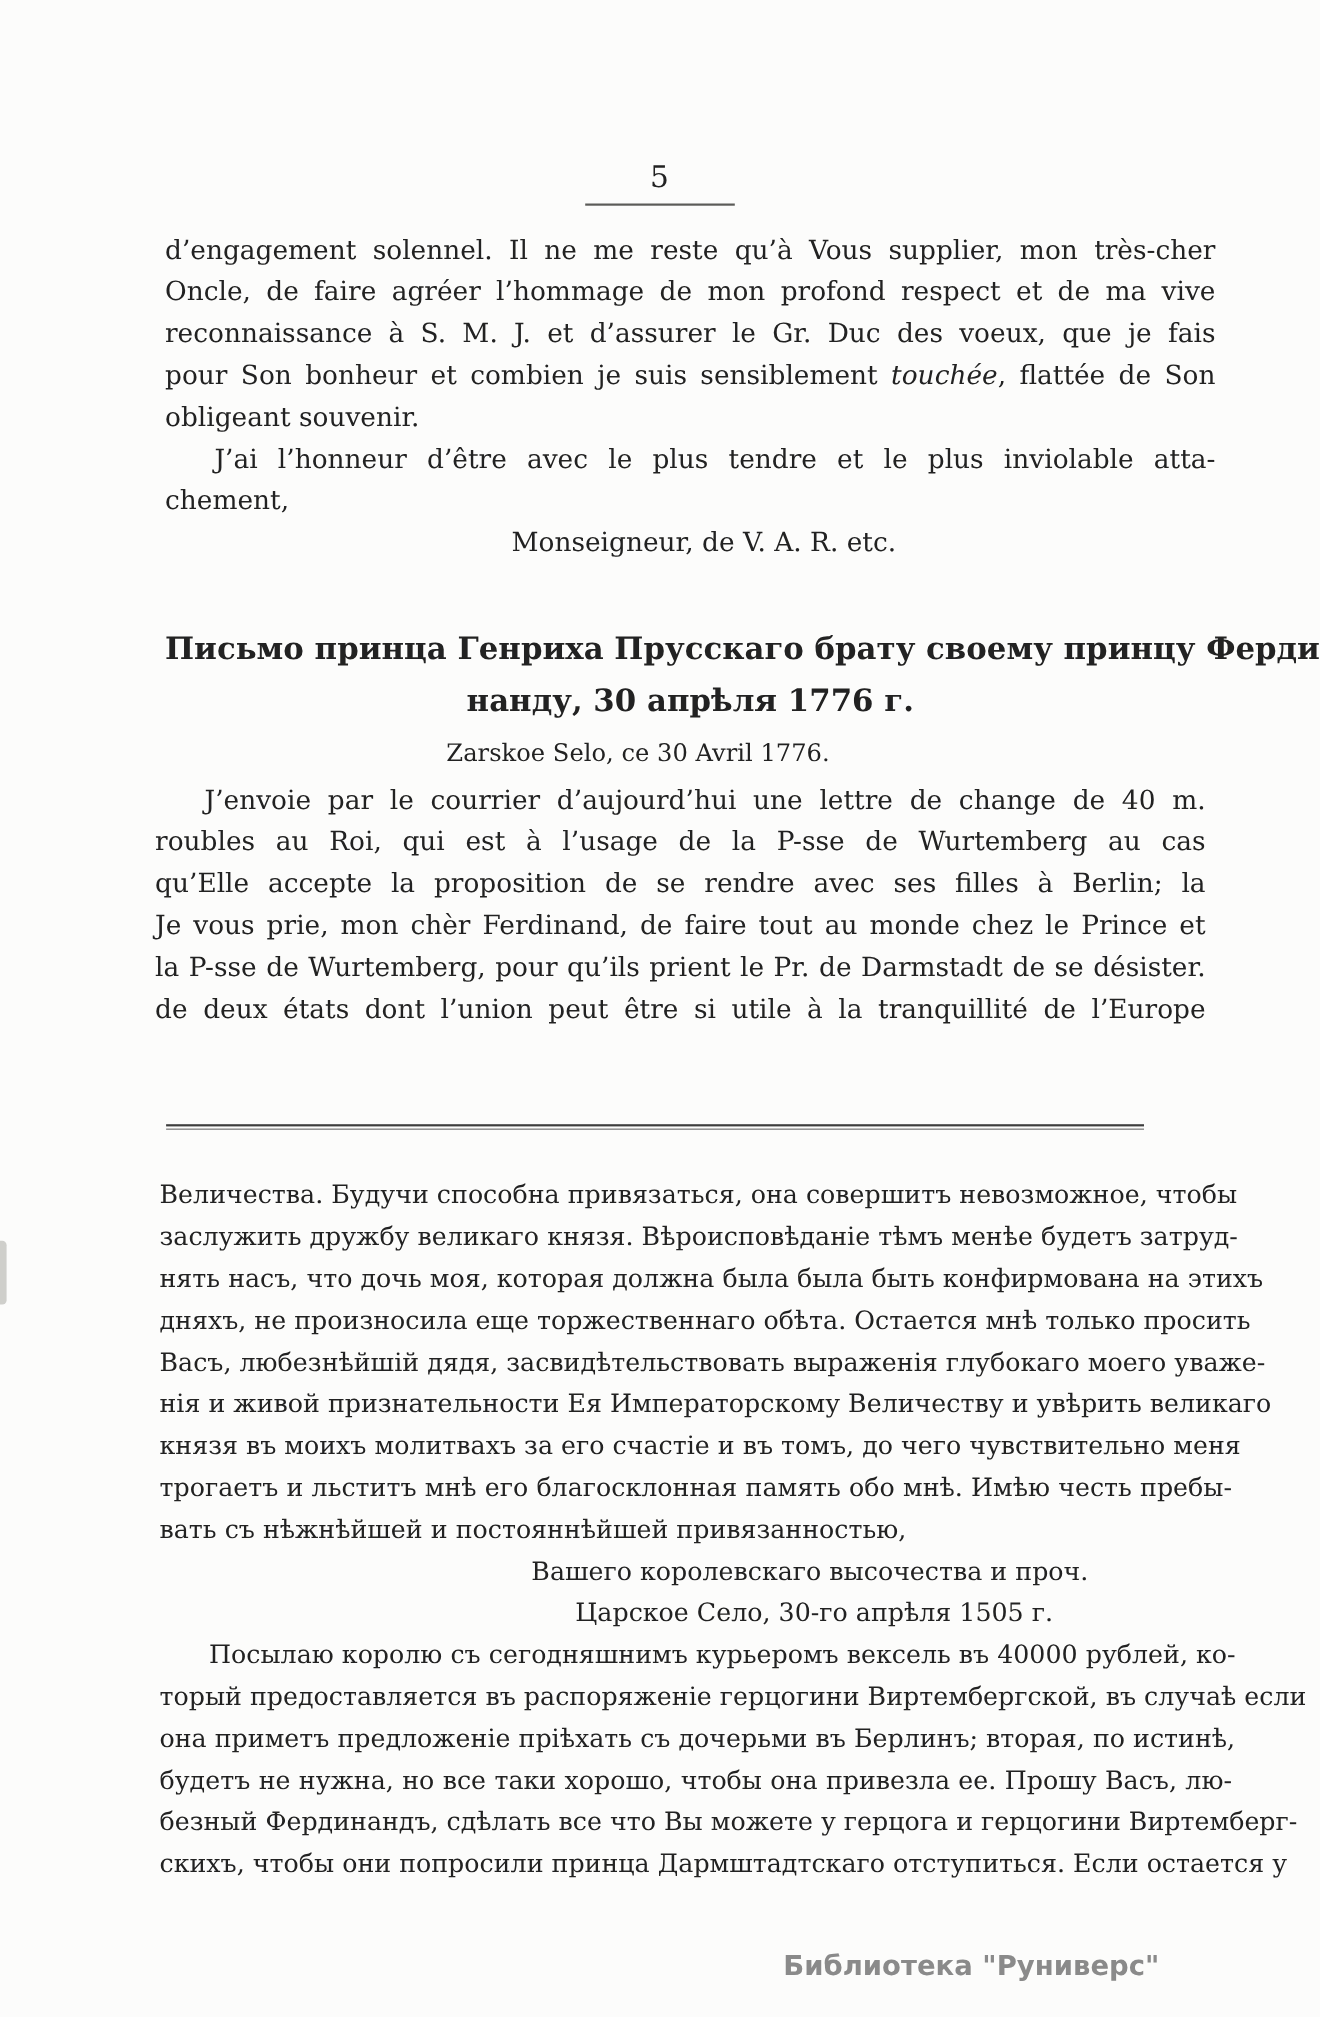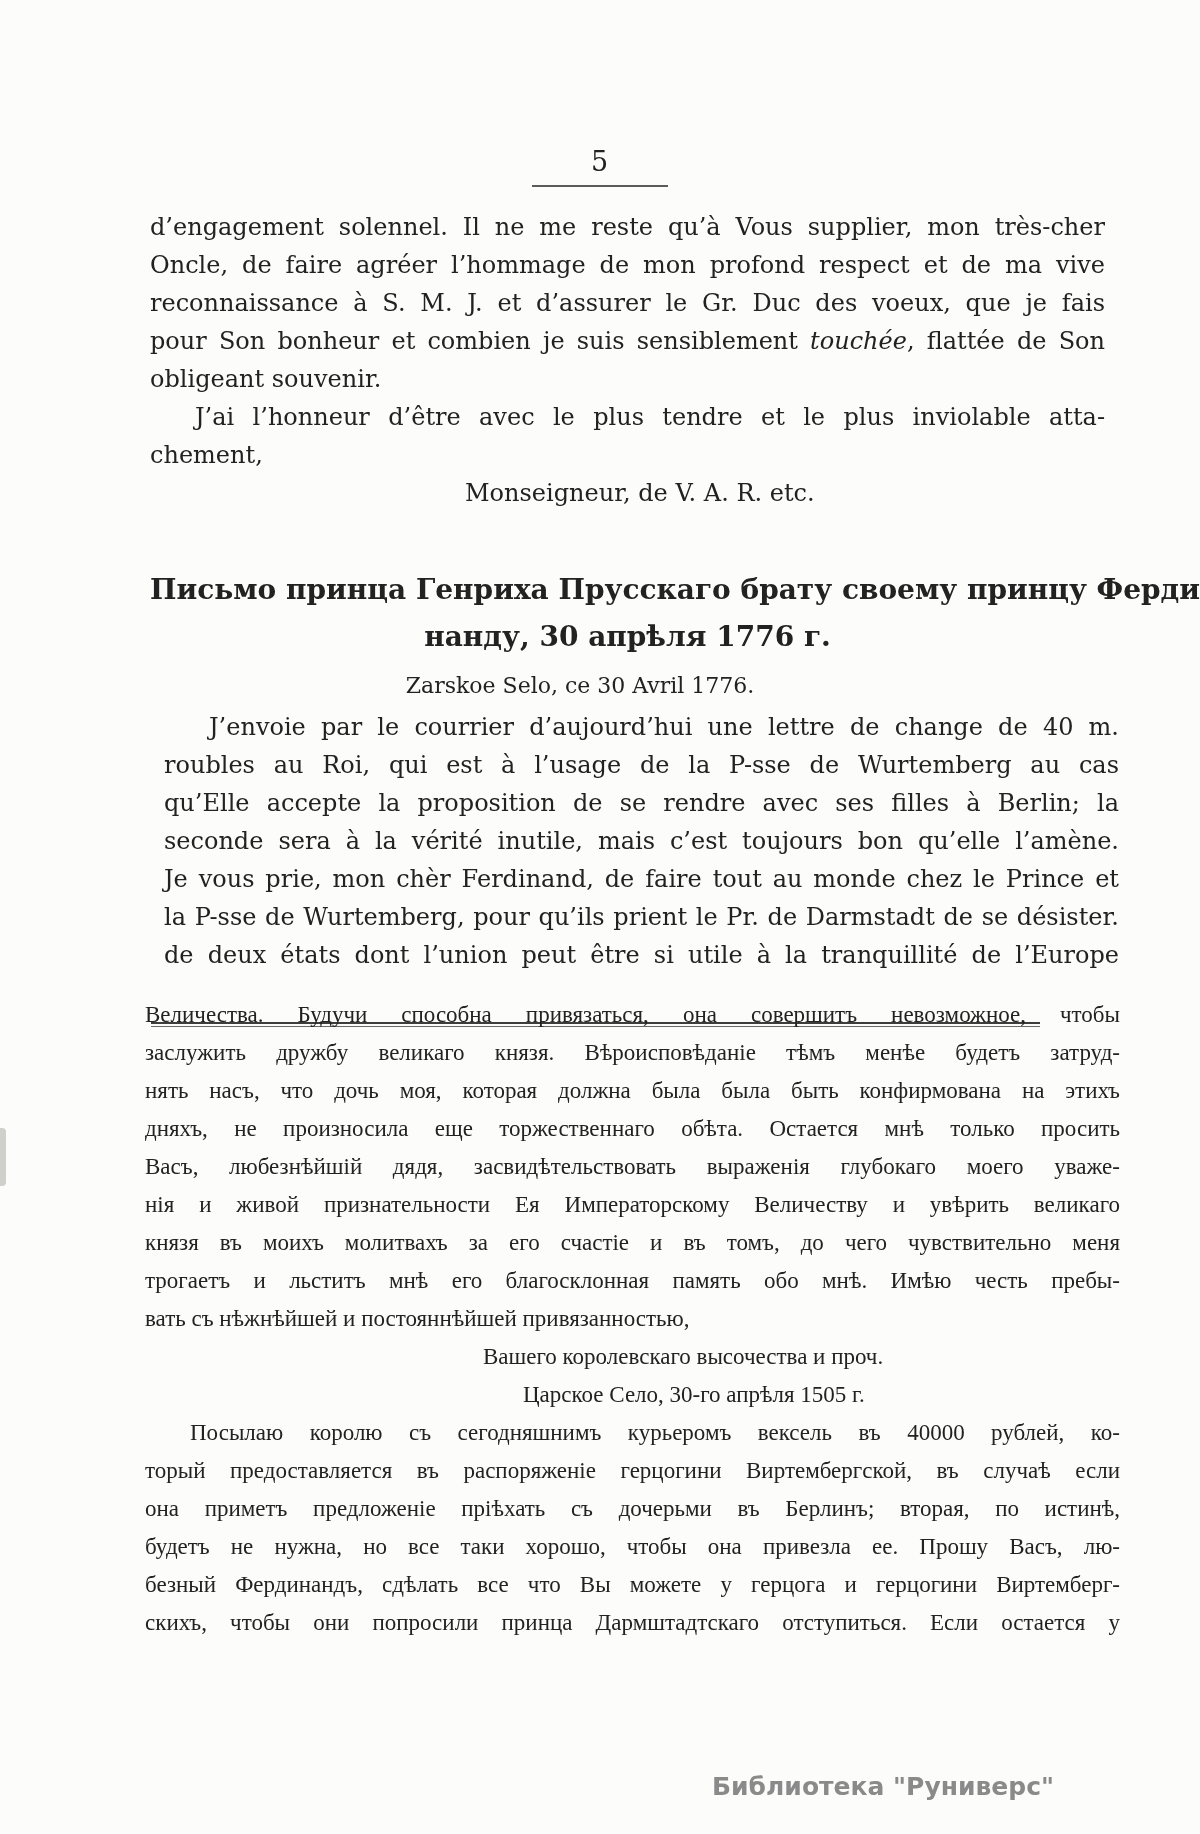--- a/index.html
+++ b/index.html
@@ -26,27 +26,27 @@
   
   .para1{left:150px;top:208px;width:955px;}
   .sig{padding-left:315px;}
   .heading{
     left:150px;top:566px;width:955px;
     text-align:center;font-weight:bold;
     font-size:28px;line-height:47px;
     white-space:nowrap;
   }
   .dateline-fr{left:150px;top:672px;width:860px;text-align:center;font-size:22px;line-height:28px;white-space:nowrap;}
-  .para2{left:164px;top:708px;width:955px;}
+  .para2{left:141px;top:708px;width:955px;}
   .divider{
     left:151px;top:1022px;width:889px;height:5px;
     border-top:2px solid #3d3d3d;border-bottom:1px solid #6a6a6a;
     box-sizing:border-box;
   }
-  .russian{left:145px;top:996px;width:975px;font-family:Liberation Serif, serif;}
+  .russian{left:145px;top:1068px;width:975px;}
   .closing{padding-left:338px;}
   .dateline-ru{padding-left:378px;}
   .watermark{
     left:0;top:1772px;width:1054px;
     text-align:right;
     font-family:"DejaVu Sans","Liberation Sans",sans-serif;
     font-weight:bold;font-size:25px;line-height:30px;
     color:#8a8a8a;
   }
   .artifact{left:0;top:1128px;width:6px;height:58px;background:#c3c3bf;border-radius:0 4px 4px 0;opacity:.8;}
@@ -74,21 +74,20 @@
     <div>Письмо принца Генриха Прусскаго брату своему принцу Ферди-</div>
     <div>нанду, 30 апрѣля 1776 г.</div>
   </div>
 
   <div class="abs dateline-fr">Zarskoe Selo, ce 30 Avril 1776.</div>
 
   <div class="abs para2 fr">
     <div class="ln ind">J’envoie par le courrier d’aujourd’hui une lettre de change de 40 m.</div>
     <div class="ln">roubles au Roi, qui est à l’usage de la P-sse de Wurtemberg au cas</div>
     <div class="ln">qu’Elle accepte la proposition de se rendre avec ses filles à Berlin; la</div>
-    <div class="ln">seconde sera à la vérité inutile, mais c’est toujours bon qu’elle l’amène.</div>
     <div class="ln">Je vous prie, mon chèr Ferdinand, de faire tout au monde chez le Prince et</div>
     <div class="ln">la P-sse de Wurtemberg, pour qu’ils prient le Pr. de Darmstadt de se désister.</div>
     <div class="ln">de deux états dont l’union peut être si utile à la tranquillité de l’Europe</div>
   </div>
 
   <div class="abs divider"></div>
 
   <div class="abs russian ru">
     <div class="ln">Величества.  Будучи  способна  привязаться,  она совершитъ  невозможное,  чтобы</div>
     <div class="ln">заслужить  дружбу  великаго  князя.  Вѣроисповѣданіе  тѣмъ  менѣе будетъ затруд-</div>

